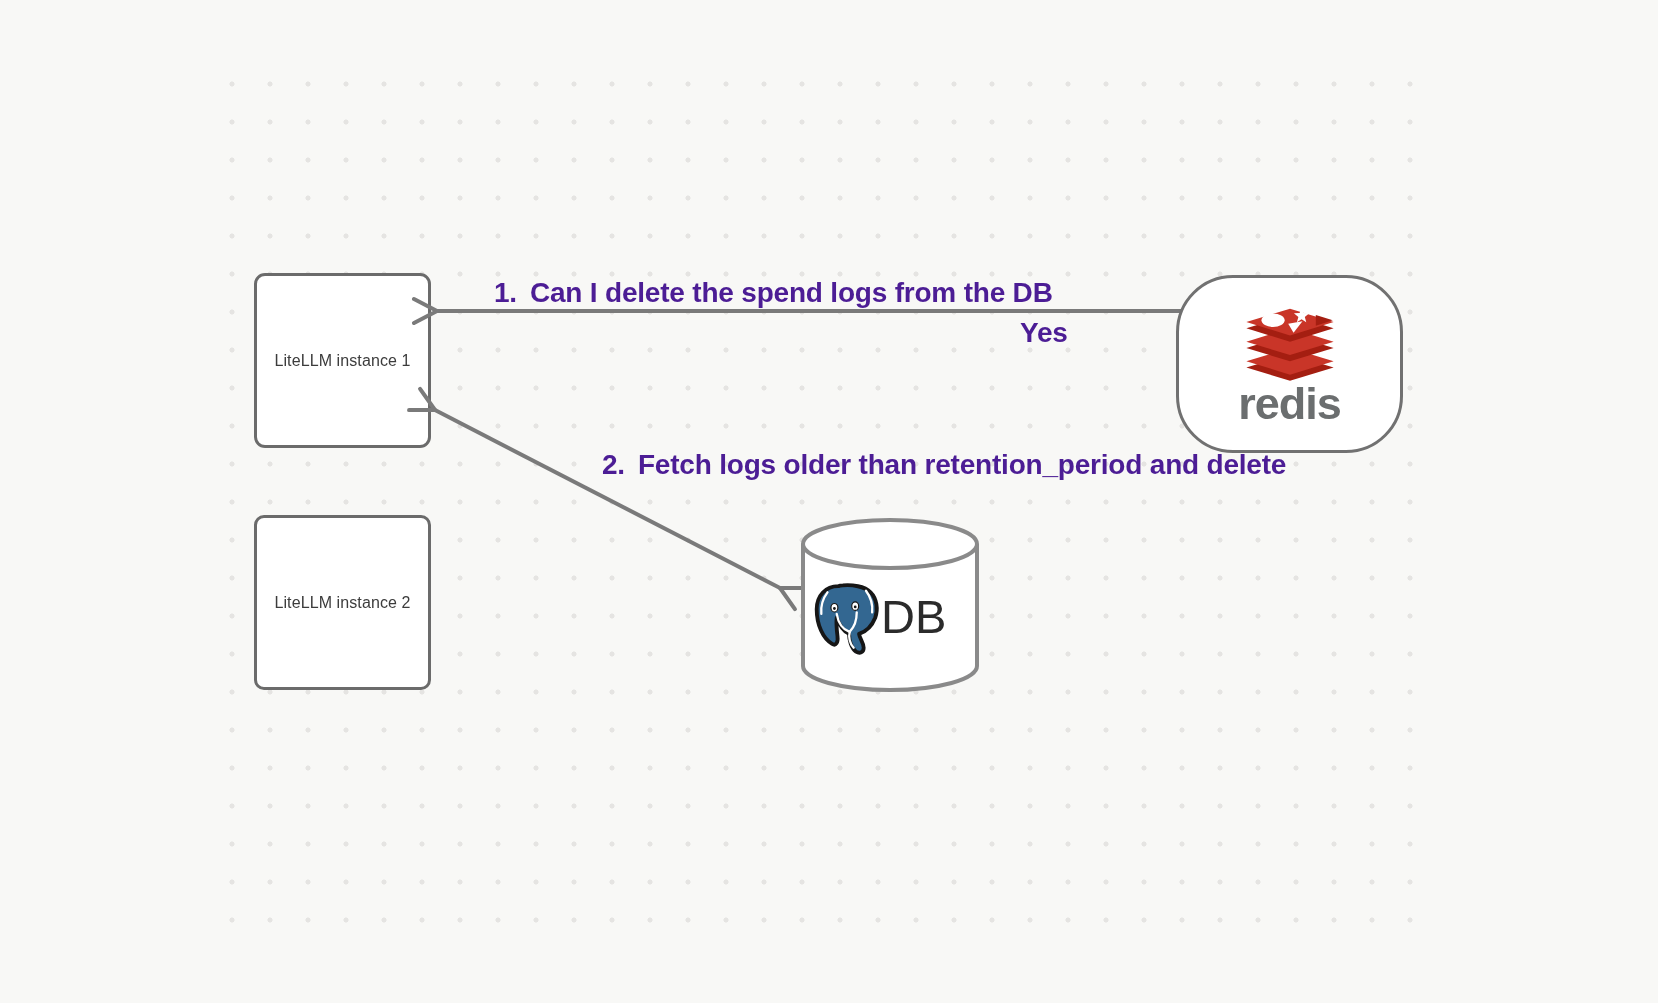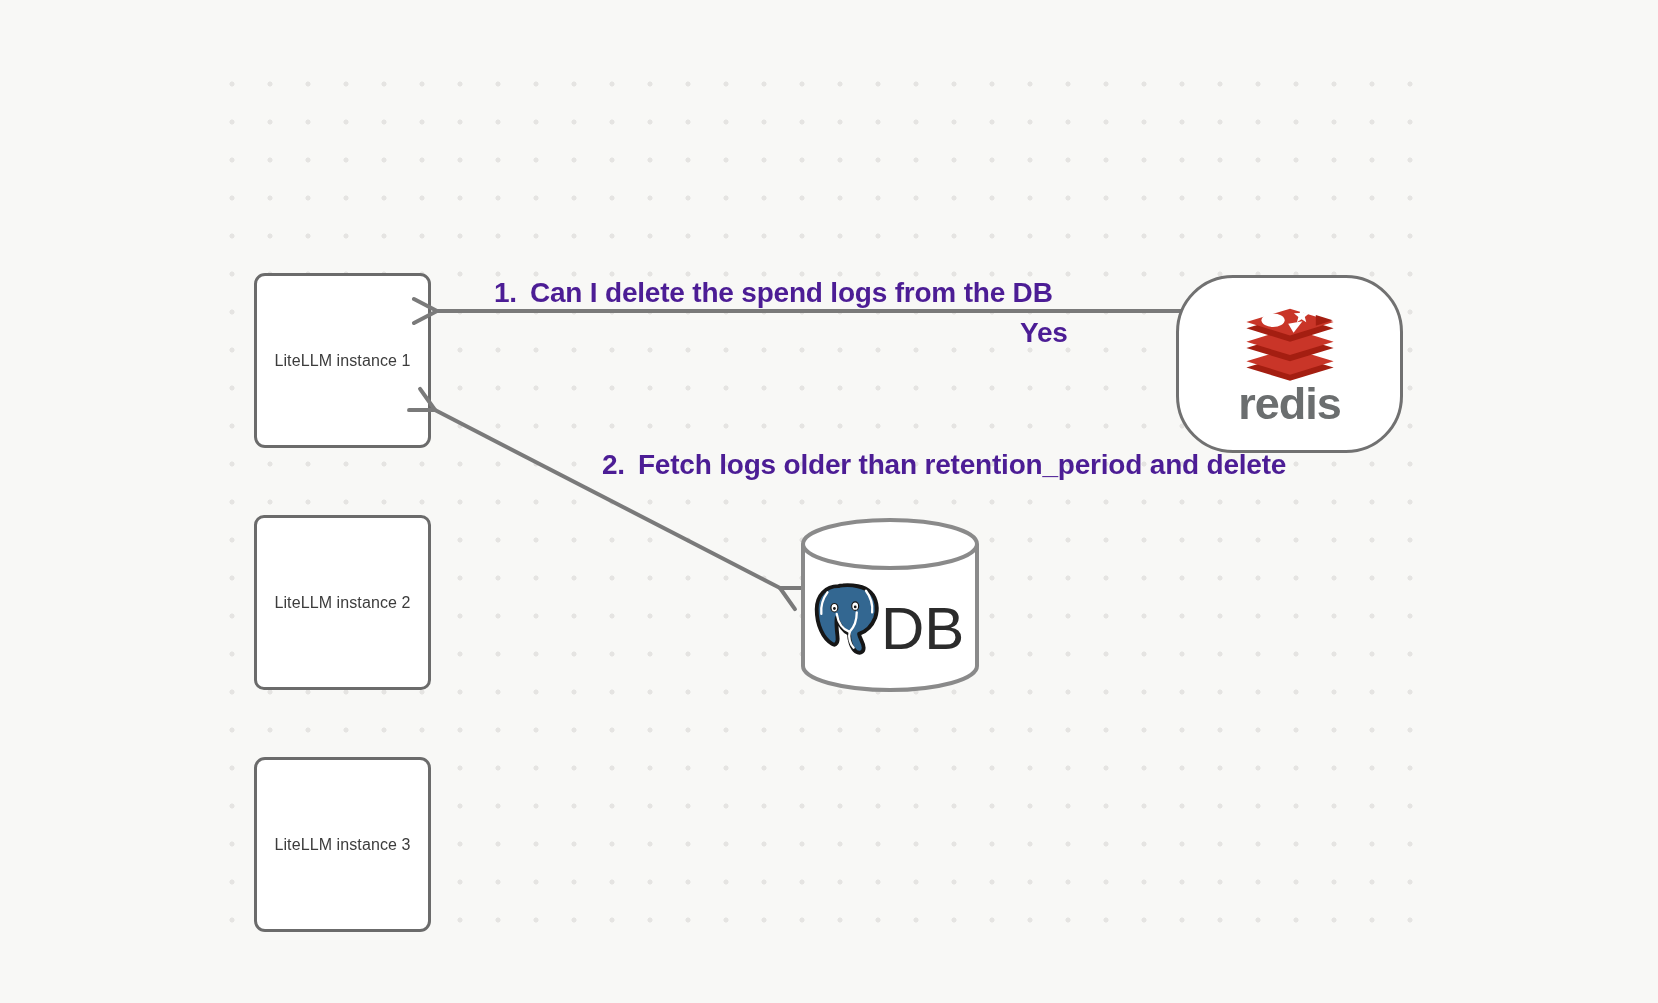--- a/index.html
+++ b/index.html
@@ -61,38 +61,35 @@
     margin-top:3px;
   }
   .db-cylinder{
     position:absolute;left:795px;top:512px;width:190px;height:184px;
   }
   .pg-icon{
     position:absolute;left:809px;top:580px;width:77px;height:77px;
   }
   .db-label{
     position:absolute;left:881px;top:593px;
-    font-size:60px;line-height:48px;font-weight:500;color:#2b2b2b;margin-top:12px;
+    font-size:47px;line-height:48px;font-weight:500;color:#2b2b2b;
   }
 </style>
 </head>
 <body>
 
 <div id="canvas">
 
   <div class="dots"></div>
 
   <div class="inst" id="inst1">
     <span>LiteLLM instance 1</span>
   </div>
   <div class="inst" id="inst2">
     <span>LiteLLM instance 2</span>
-  </div>
-  <div class="inst" id="inst3">
-    <span>LiteLLM instance 3</span>
   </div>
 
   <svg class="edges-layer" xmlns="http://www.w3.org/2000/svg">
     <defs>
       <marker id="vhead" viewBox="0 0 30 30" refX="3" refY="14" markerWidth="30" markerHeight="30" markerUnits="userSpaceOnUse" orient="auto-start-reverse">
         <path d="M26,2 L3,14 L26,26" fill="none" stroke="#7a7a7a" stroke-width="4" stroke-linecap="round" stroke-linejoin="round"></path>
       </marker>
     </defs>
     <line x1="437" y1="311" x2="1183" y2="311" stroke="#7a7a7a" stroke-width="4" marker-start="url(#vhead)" marker-end="url(#vhead)"></line>
     <line x1="435" y1="410" x2="780" y2="588" stroke="#7a7a7a" stroke-width="4" marker-start="url(#vhead)" marker-end="url(#vhead)"></line>

